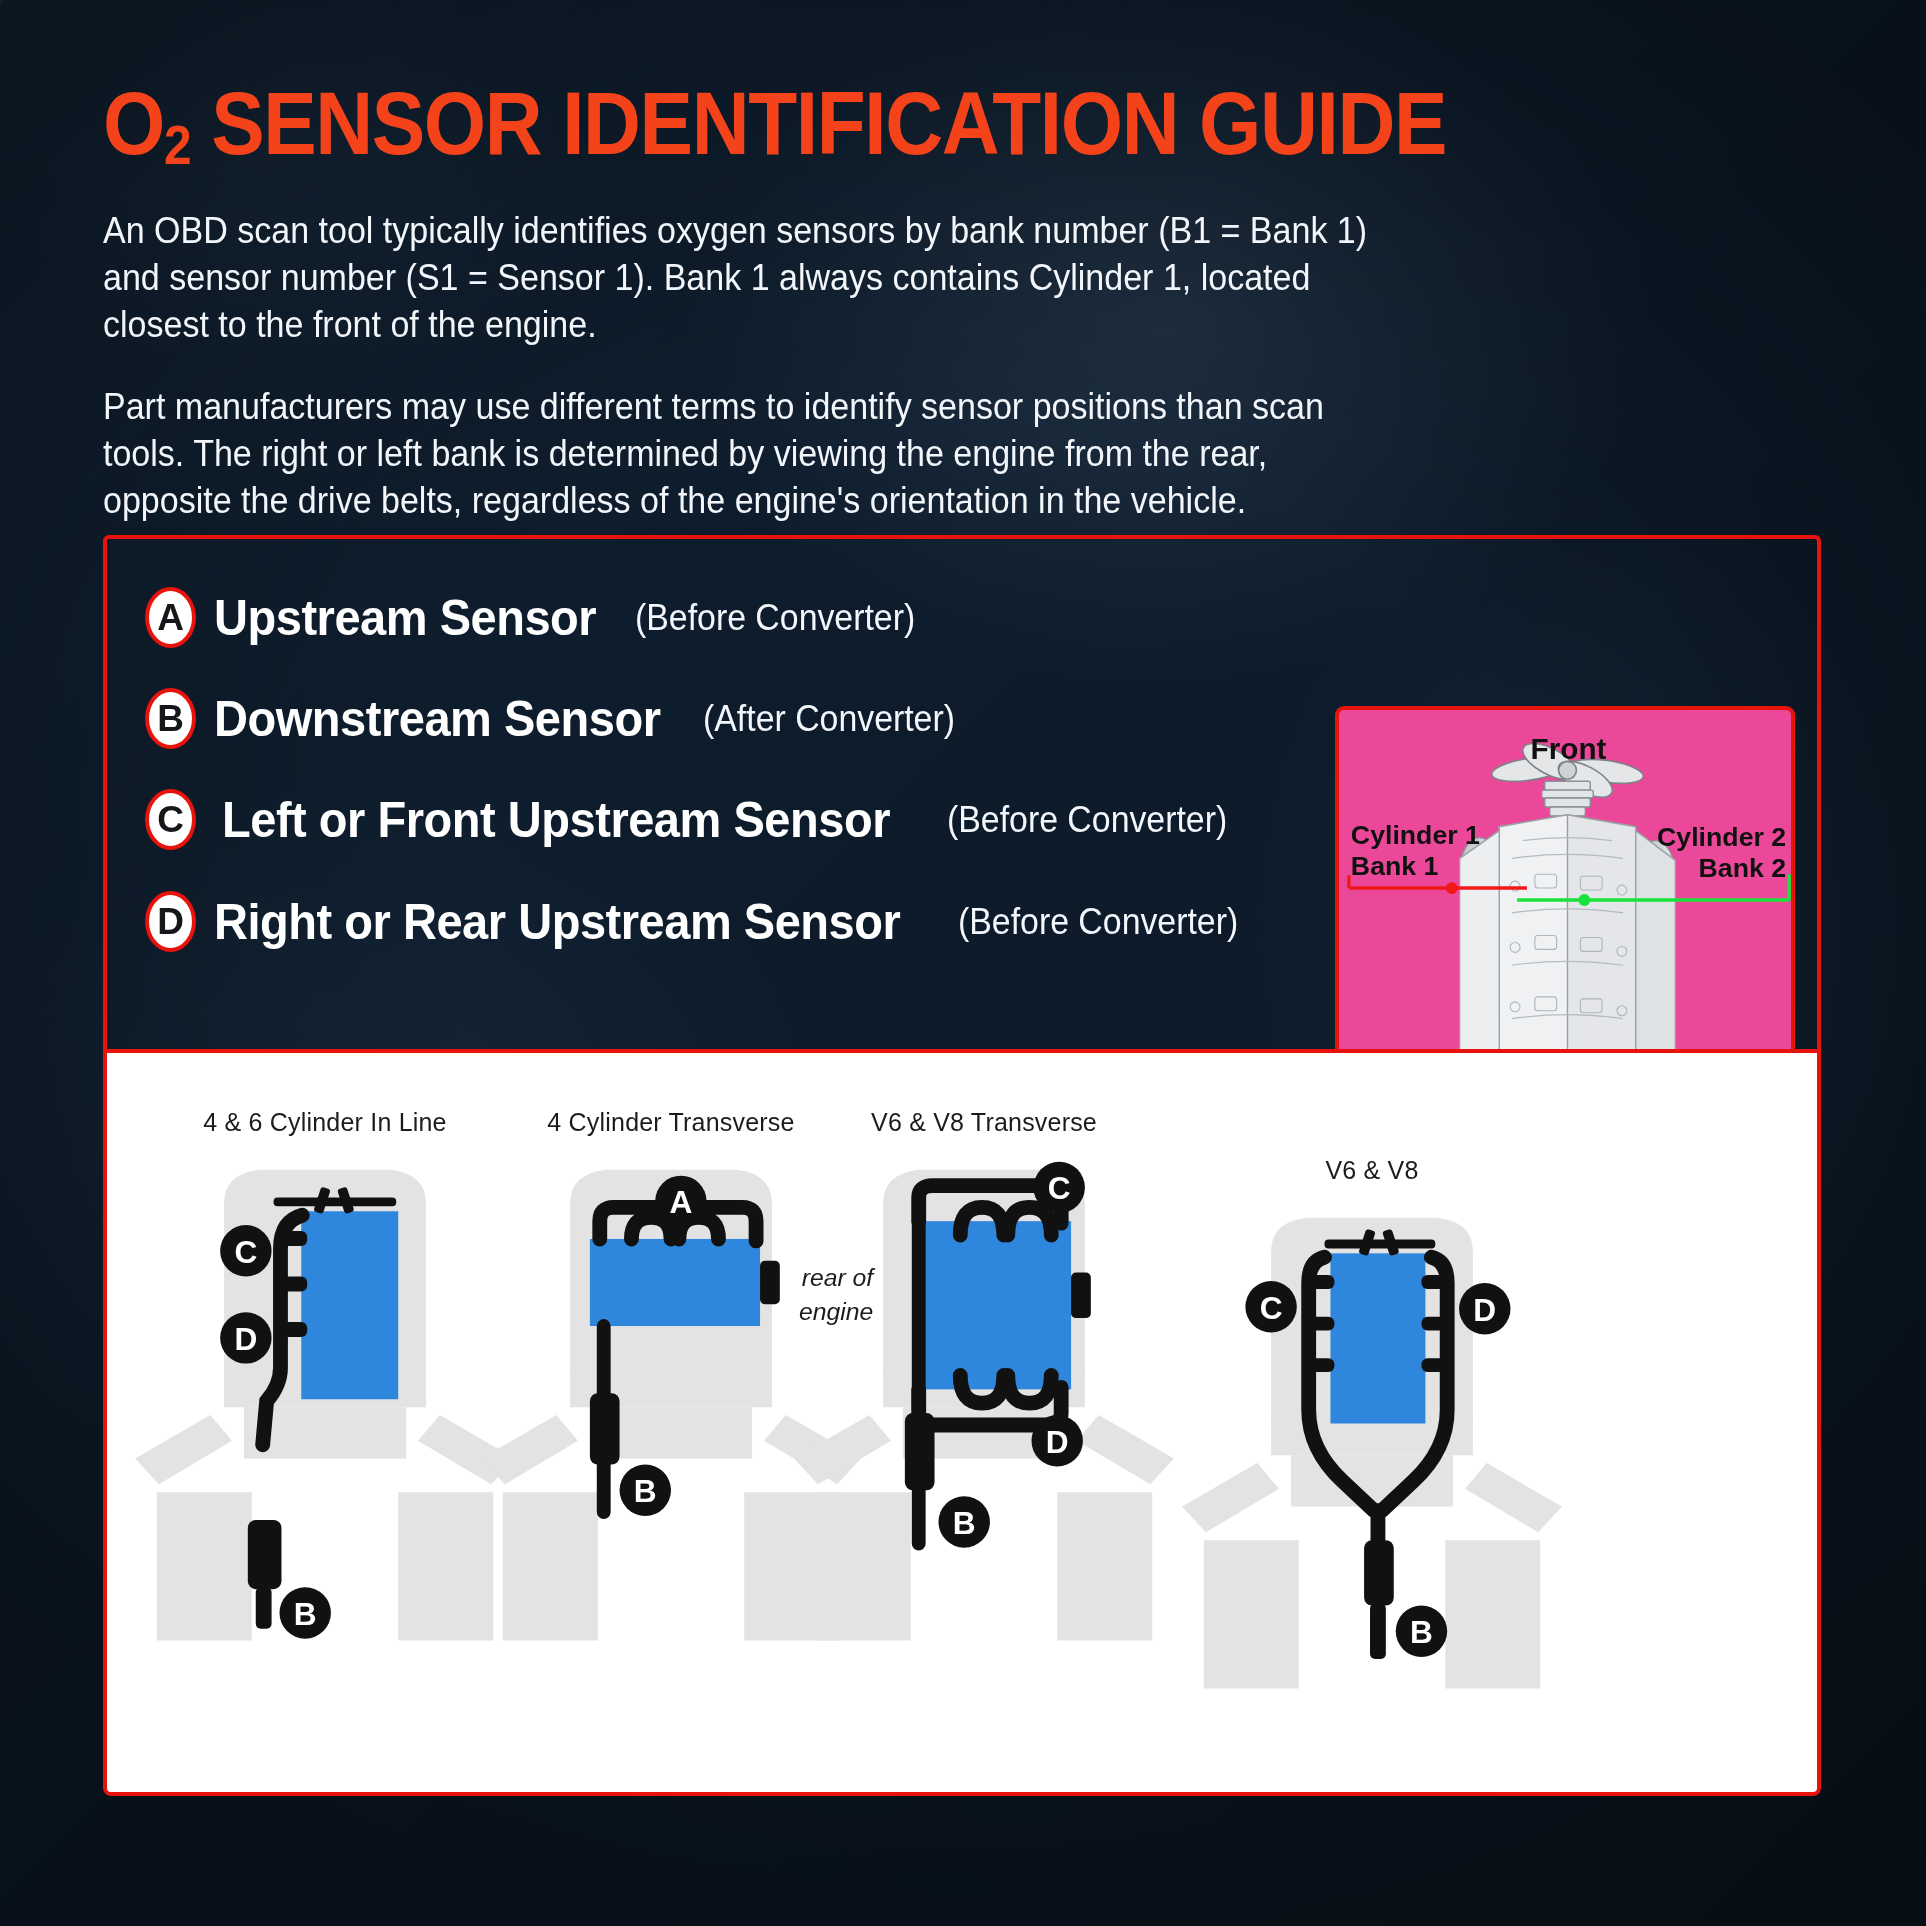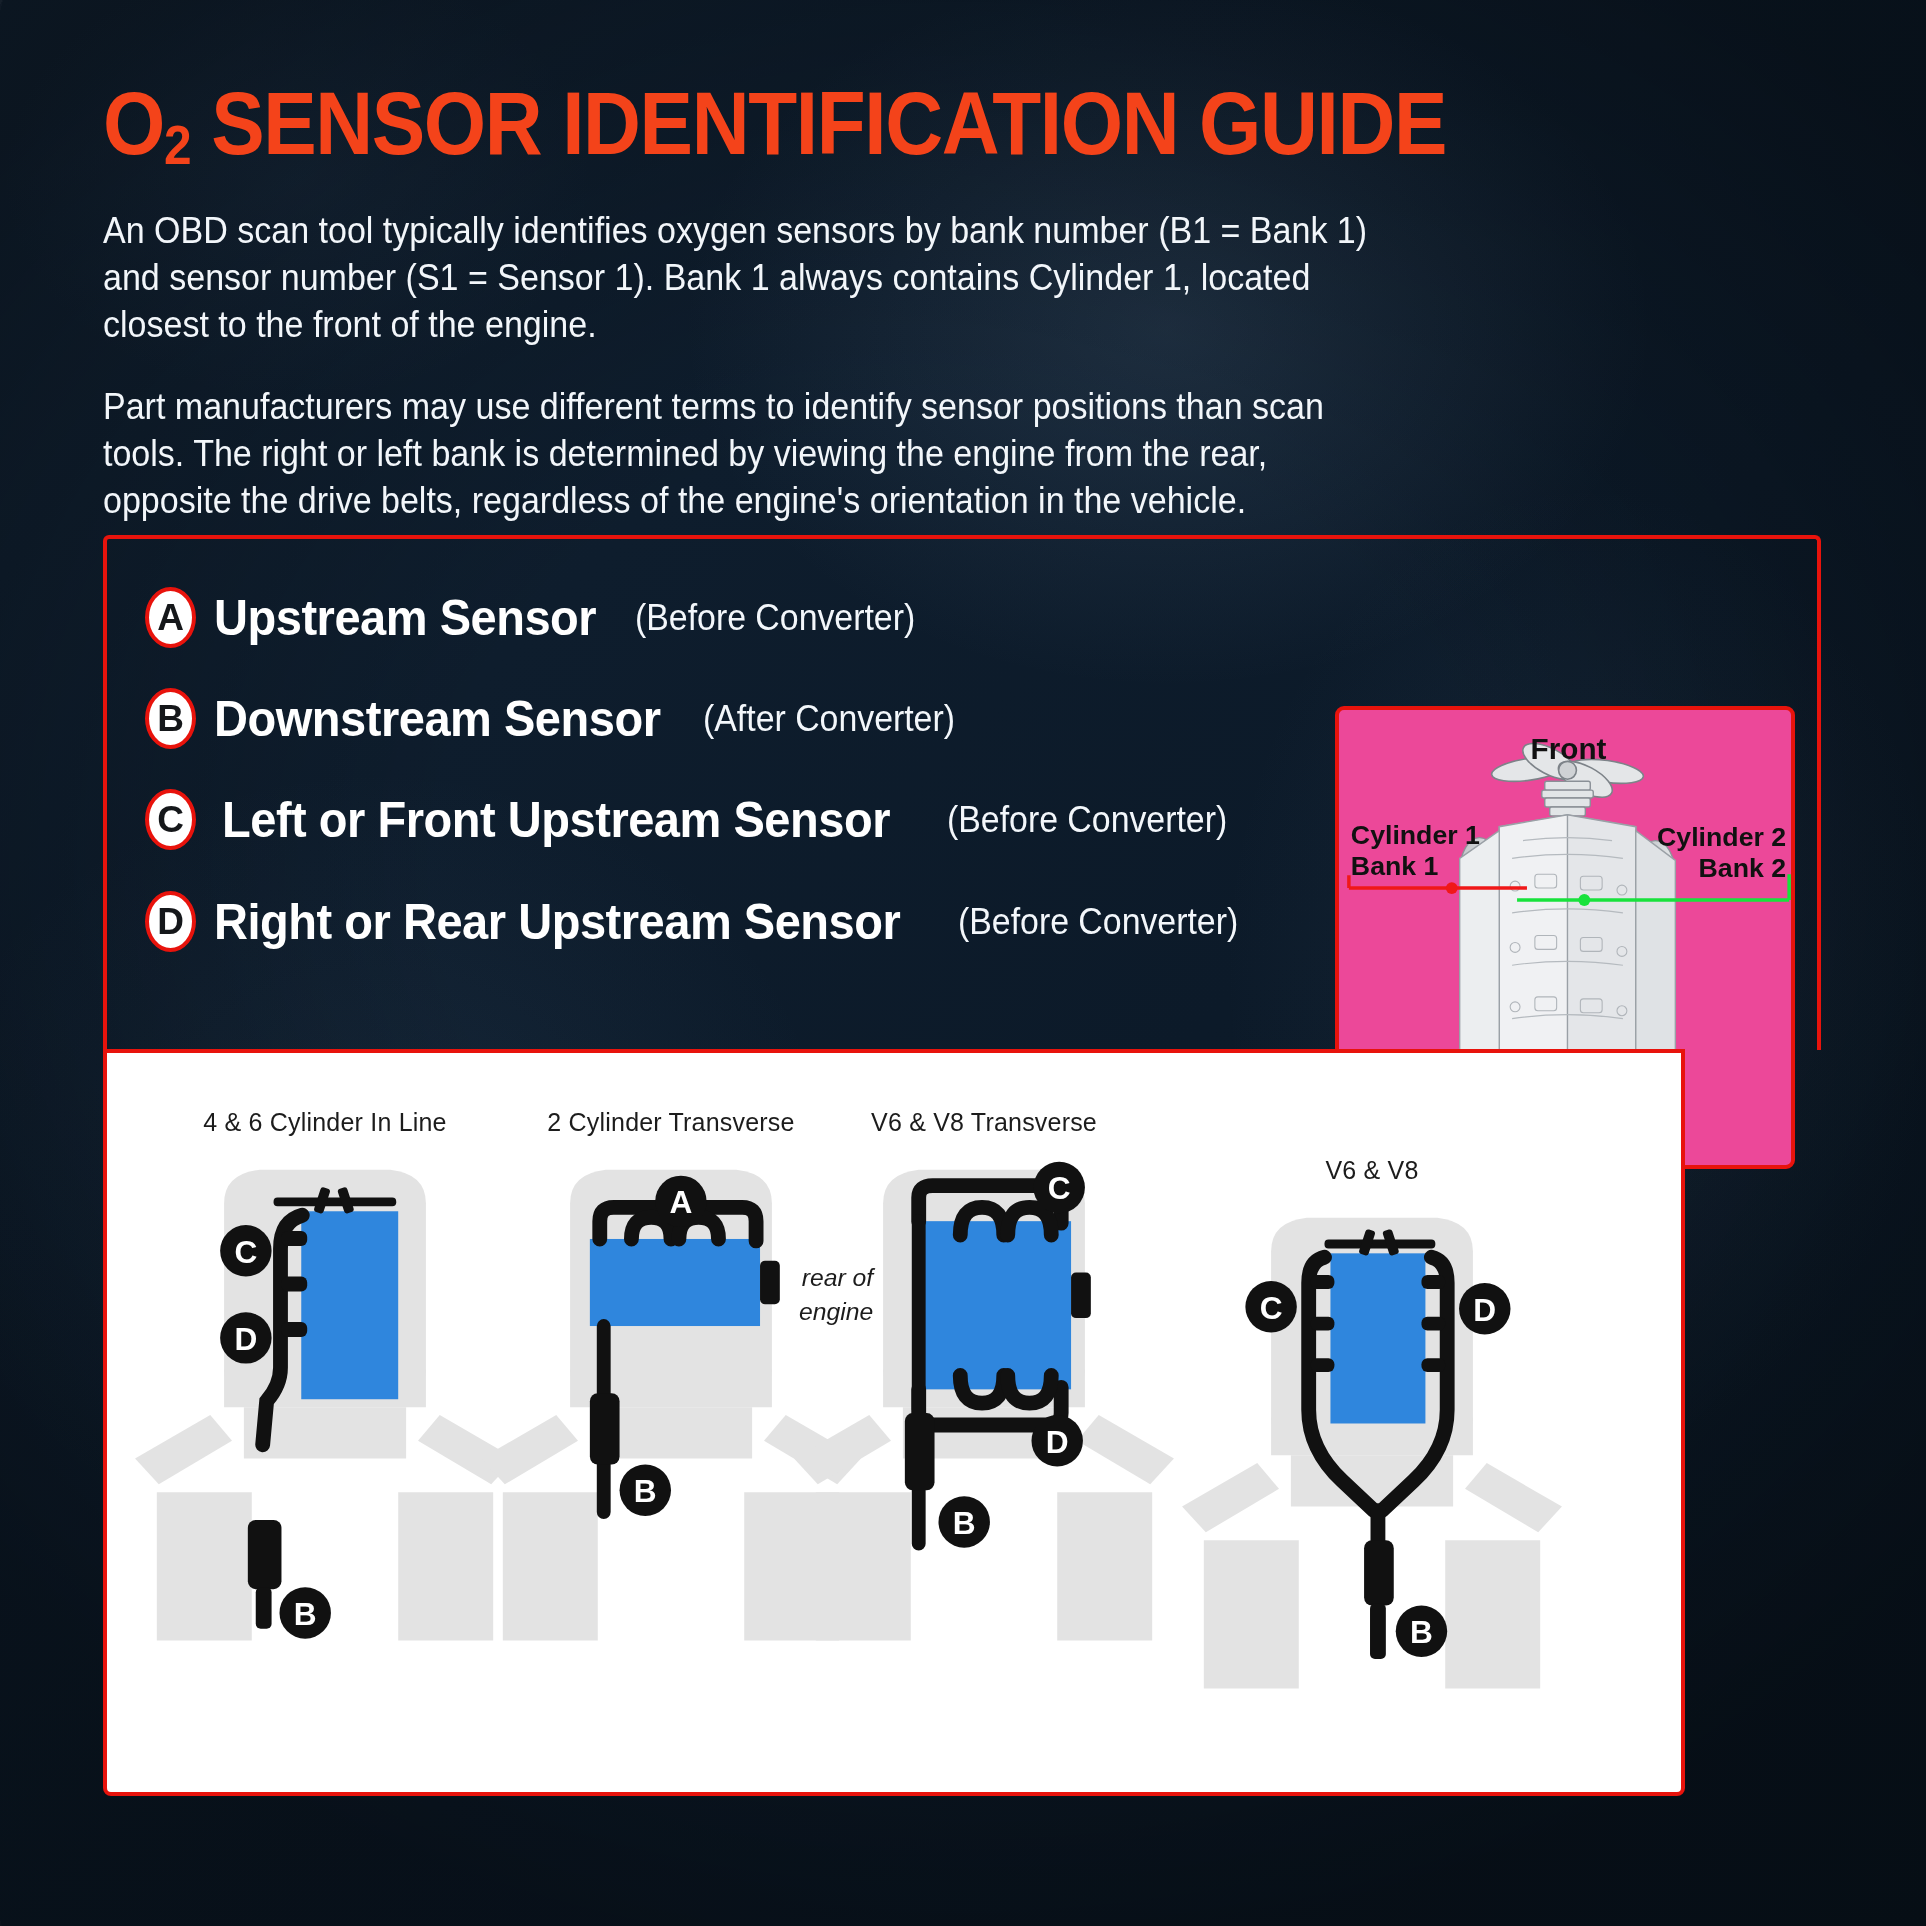--- a/index.html
+++ b/index.html
@@ -84,21 +84,21 @@
 
   
   #engine-card{
     position:absolute;left:1335px;top:706px;width:460px;height:463px;
     background:#ec4899;border:4px solid #e8130c;border-radius:9px;box-sizing:border-box;
     overflow:hidden;
   }
 
   
   #bottom-panel{
-    position:absolute;left:103px;top:1049px;width:1582px;height:747px;
+    position:absolute;left:103px;top:1049px;width:1718px;height:747px;
     background:#ffffff;border:4px solid #e8130c;border-radius:0 0 8px 8px;box-sizing:border-box;
   }
   #bottom-inner{position:absolute;left:0;top:0;width:100%;height:100%;}
   .veh{position:absolute;top:55px;width:396px;height:634px;}
   #veh0{left:20px;}
   #veh1{left:366px;}
   #veh2{left:679px;text-decoration:underline;}
   #veh3{left:1067px;margin-top:48px;}
   .veh-title{
     position:absolute;top:0;width:100%;text-align:center;
@@ -290,21 +290,21 @@
           <circle cx="120" cy="108" r="26" fill="#111"></circle>
           <text class="mark" x="120" y="120" text-anchor="middle">C</text>
           <circle cx="120" cy="196" r="26" fill="#111"></circle>
           <text class="mark" x="120" y="208" text-anchor="middle">D</text>
           <circle cx="180" cy="474" r="26" fill="#111"></circle>
           <text class="mark" x="180" y="486" text-anchor="middle">B</text>
         </svg>
       </div>
 
       <div class="veh" id="veh1">
-        <div class="veh-title">2 Cylinder Transverse</div>
+        <div class="veh-title">4 Cylinder Transverse</div>
         <svg class="veh-svg" viewBox="0 0 400 560">
           <g fill="#e3e3e3">
             <path d="M98 60 q0 -30 36 -34 h132 q36 4 36 34 v168 q0 22 -22 26 h-160 q-22 -4 -22 -26 z"></path>
             <path d="M98 228 h204 v38 h-204 z"></path>
             <path d="M118 266 h164 v52 h-164 z"></path>
             <path d="M8 318 l76 -44 l22 26 l-74 44 z"></path>
             <path d="M392 318 l-76 -44 l-22 26 l74 44 z"></path>
             <path d="M30 352 h96 v150 h-96 z"></path>
             <path d="M274 352 h96 v150 h-96 z"></path>
           </g>

